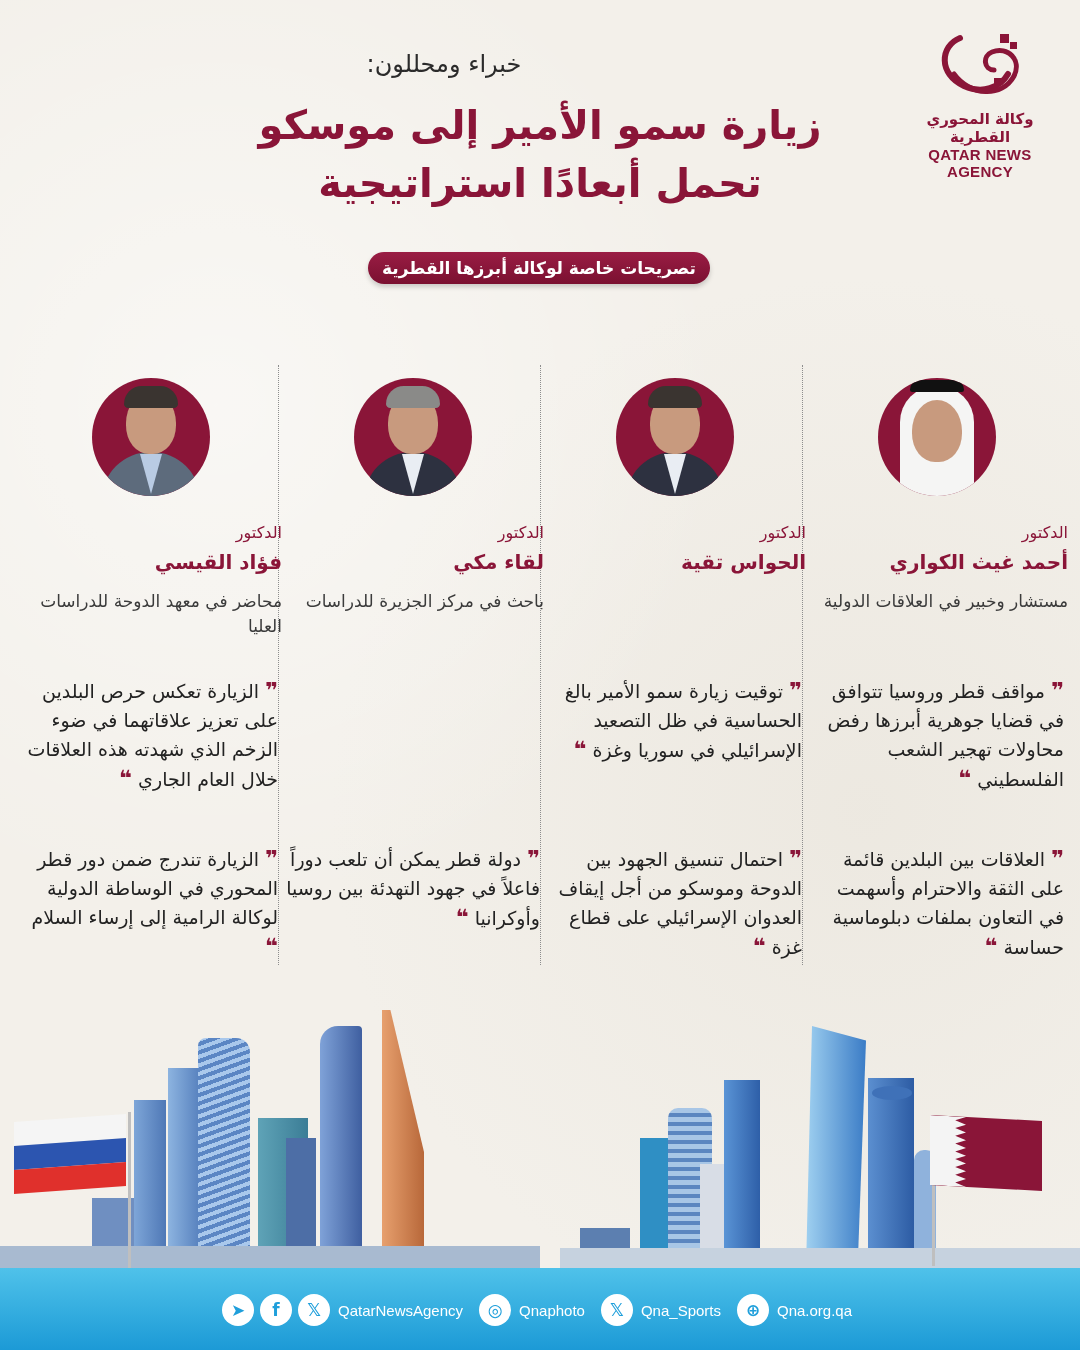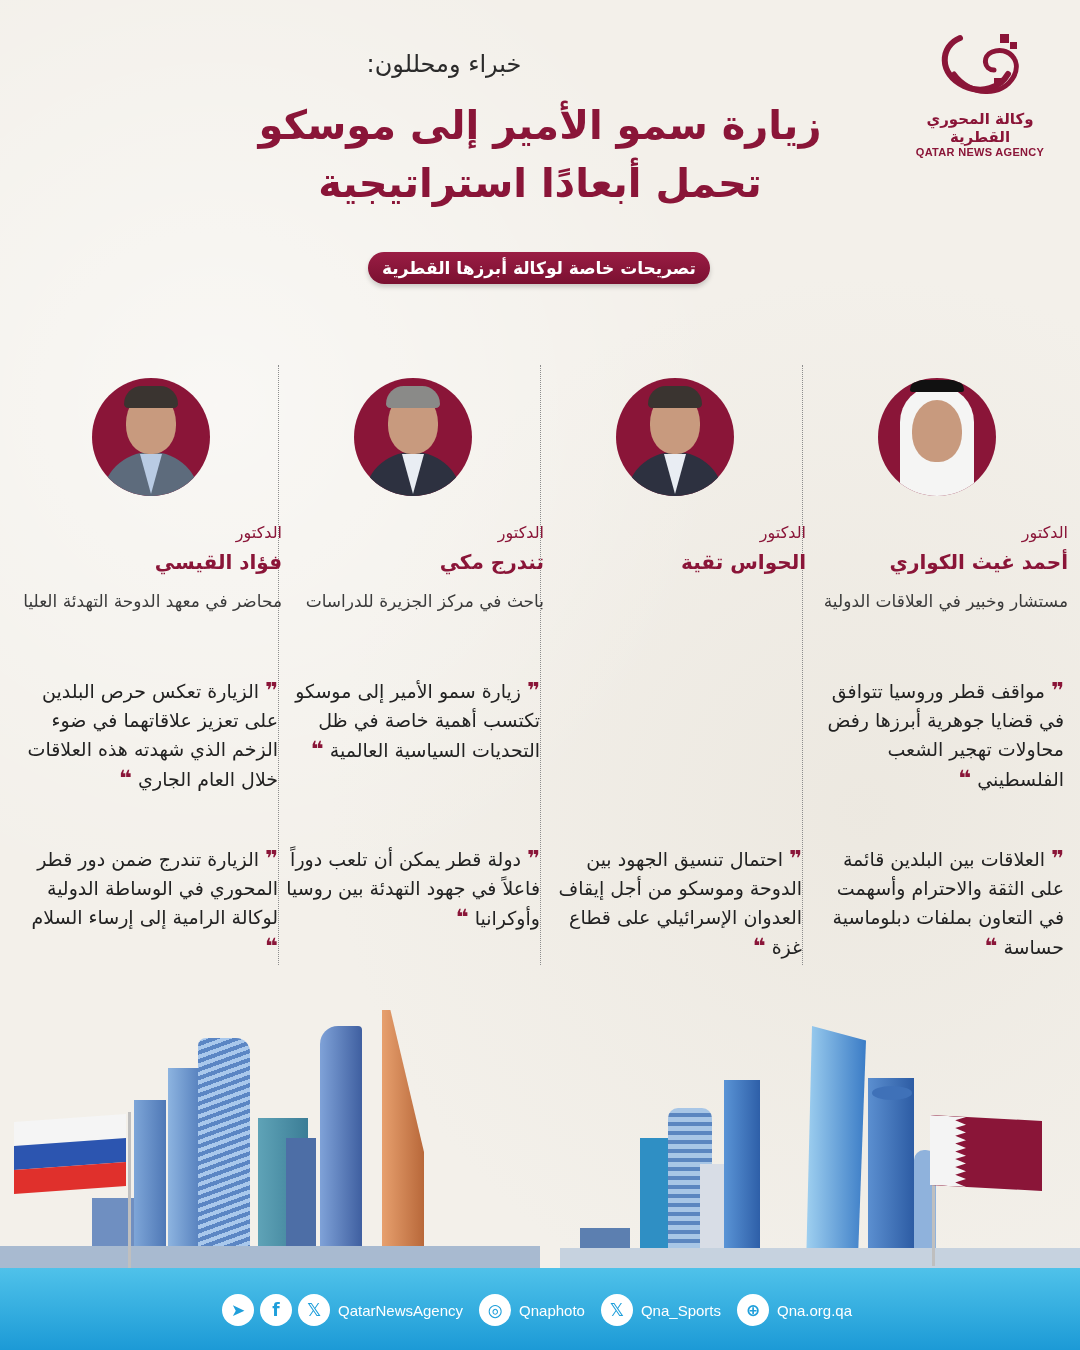--- a/index.html
+++ b/index.html
@@ -11,21 +11,21 @@
       radial-gradient(circle at 20% 30%, rgba(255,255,255,0.5) 0, rgba(255,255,255,0) 40%),
       radial-gradient(circle at 80% 60%, rgba(230,225,215,0.5) 0, rgba(230,225,215,0) 45%);
     font-family: "DejaVu Sans", sans-serif;
     color: #2b2b2b;
   }
 
   
   .logo { position: absolute; left: 900px; top: 26px; width: 160px; height: 130px; text-align: center; }
   .logo svg { display: block; margin: 0 auto; }
   .logo-ar { font-size: 15px; font-weight: bold; color: #8a1538; direction: rtl; margin-top: 2px; line-height: 18px; }
-  .logo-en { font-family: "Liberation Sans", sans-serif; font-size: 11px; font-weight: bold; color: #8a1538; letter-spacing: 0.3px; }
+  .logo-en { font-family: "Liberation Sans", sans-serif; font-size: 15px; font-weight: bold; color: #8a1538; letter-spacing: 0.3px; }
 
   
   .kicker { position: absolute; left: 0; width: 888px; top: 50px; text-align: center; font-size: 24px; color: #2b2b2b; direction: rtl; }
   .title { position: absolute; left: 0; width: 1080px; text-align: center; font-size: 40px; font-weight: bold; color: #8a1538; direction: rtl; line-height: 58px; }
   .title.l1 { top: 96px; }
   .title.l2 { top: 154px; }
 
   .badge {
     position: absolute; left: 368px; top: 252px; width: 342px; height: 32px;
     background: linear-gradient(#9a1d44, #7a1030);
@@ -122,51 +122,51 @@
   <div class="portrait">
     <div class="disc">
         <div class="body"></div>
         <div class="shirt"></div>
         <div class="head"></div>
         <div class="hair"></div>
       </div>
   </div>
   <div class="role">الدكتور</div>
   <div class="name">الحواس تقية</div>
+  <div class="quote q1"><span class="qm">❞</span> <span>توقيت زيارة سمو الأمير بالغ الحساسية في ظل التصعيد الإسرائيلي في سوريا وغزة</span> <span class="qm">❝</span></div>
   <div class="quote q2"><span class="qm">❞</span> <span>احتمال تنسيق الجهود بين الدوحة وموسكو من أجل إيقاف العدوان الإسرائيلي على قطاع غزة</span> <span class="qm">❝</span></div>
 </div>
 
 <div class="col c2">
   <div class="portrait">
     <div class="disc">
         <div class="body"></div>
         <div class="shirt"></div>
         <div class="head"></div>
         <div class="hair" style="background:#8a8a88"></div>
       </div>
   </div>
   <div class="role">الدكتور</div>
-  <div class="name">تندرج مكي</div>
+  <div class="name">لقاء مكي</div>
   <div class="affil">باحث في مركز الجزيرة للدراسات</div>
-  <div class="quote q1"><span class="qm">❞</span> <span>زيارة سمو الأمير إلى موسكو تكتسب أهمية خاصة في ظل التحديات السياسية العالمية</span> <span class="qm">❝</span></div>
   <div class="quote q2"><span class="qm">❞</span> <span>دولة قطر يمكن أن تلعب دوراً فاعلاً في جهود التهدئة بين روسيا وأوكرانيا</span> <span class="qm">❝</span></div>
 </div>
 
 <div class="col c3">
   <div class="portrait light">
     <div class="disc">
         <div class="body"></div>
         <div class="shirt"></div>
         <div class="head"></div>
         <div class="hair"></div>
       </div>
   </div>
   <div class="role">الدكتور</div>
   <div class="name">فؤاد القيسي</div>
-  <div class="affil">محاضر في معهد الدوحة التهدئة العليا</div>
+  <div class="affil">محاضر في معهد الدوحة للدراسات العليا</div>
   <div class="quote q1"><span class="qm">❞</span> <span>الزيارة تعكس حرص البلدين على تعزيز علاقاتهما في ضوء الزخم الذي شهدته هذه العلاقات خلال العام الجاري</span> <span class="qm">❝</span></div>
   <div class="quote q2"><span class="qm">❞</span> <span>الزيارة تندرج ضمن دور قطر المحوري في الوساطة الدولية لوكالة الرامية إلى إرساء السلام</span> <span class="qm">❝</span></div>
 </div>
 
 <div class="skyline">
 
   <div class="bld" style="left:92px;width:42px;height:70px;background:#6f8fc1"></div>
   <div class="bld" style="left:134px;width:32px;height:168px;background:linear-gradient(90deg,#7ea6d8,#4f78b6)"></div>
   <div class="bld" style="left:168px;width:30px;height:200px;background:linear-gradient(90deg,#8db4e0,#5a84c0)"></div>
   <div class="bld" style="left:198px;width:52px;height:230px;background:repeating-linear-gradient(160deg,#a9c8ec 0 4px,#5b86c4 4px 8px);border-radius:8px 14px 0 0"></div>

